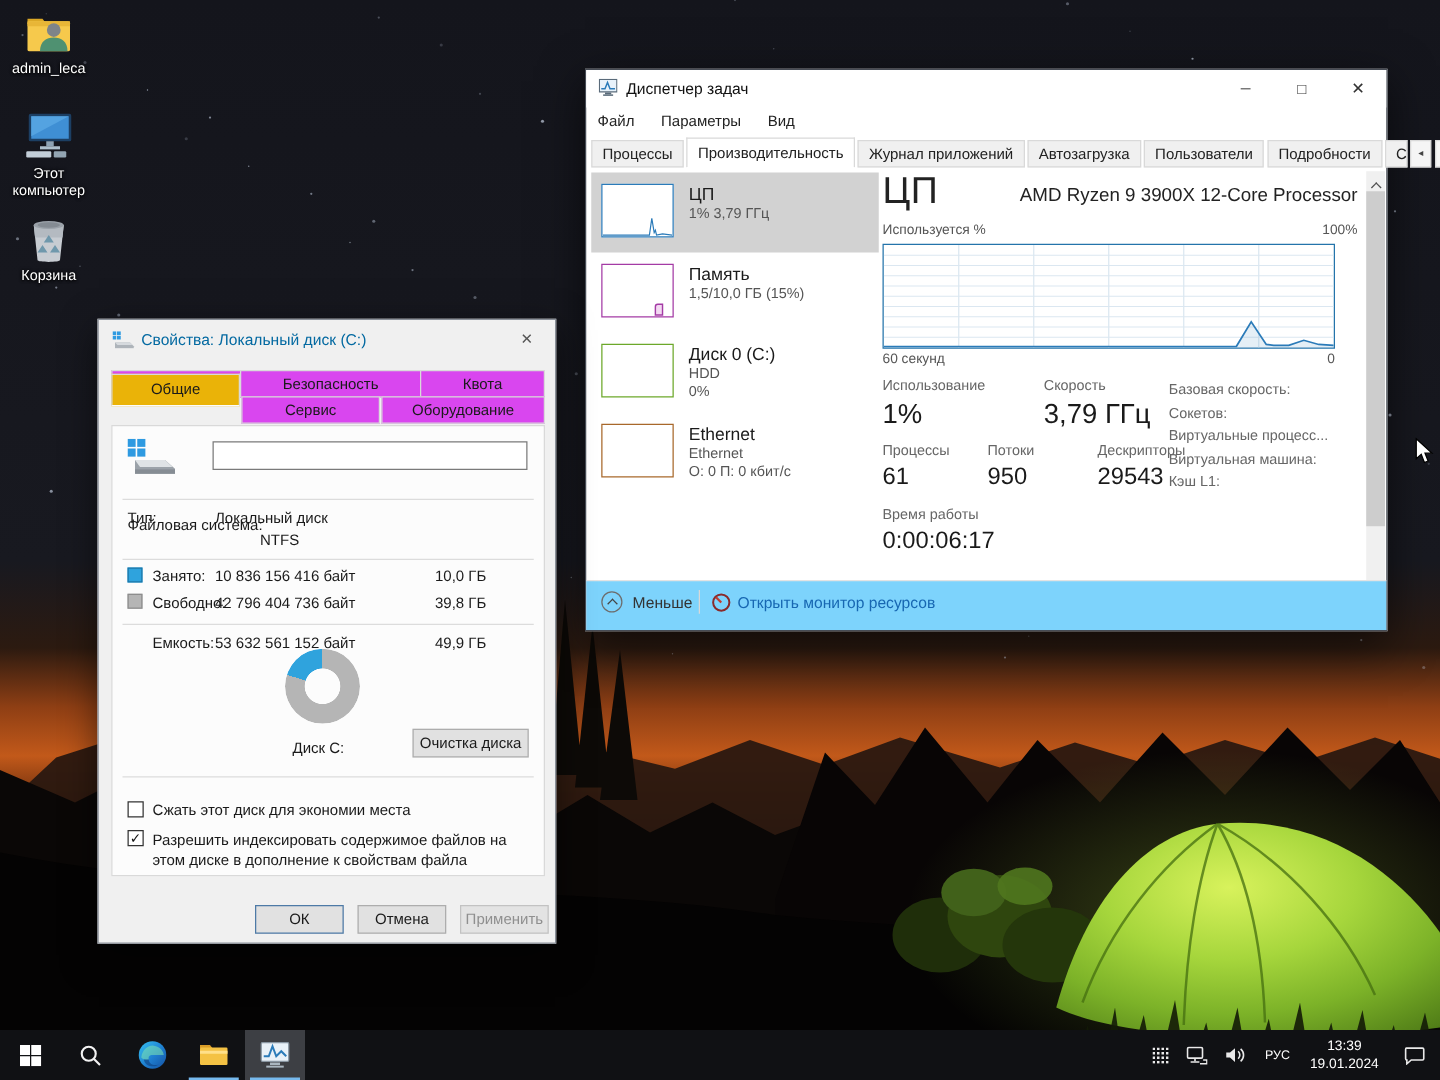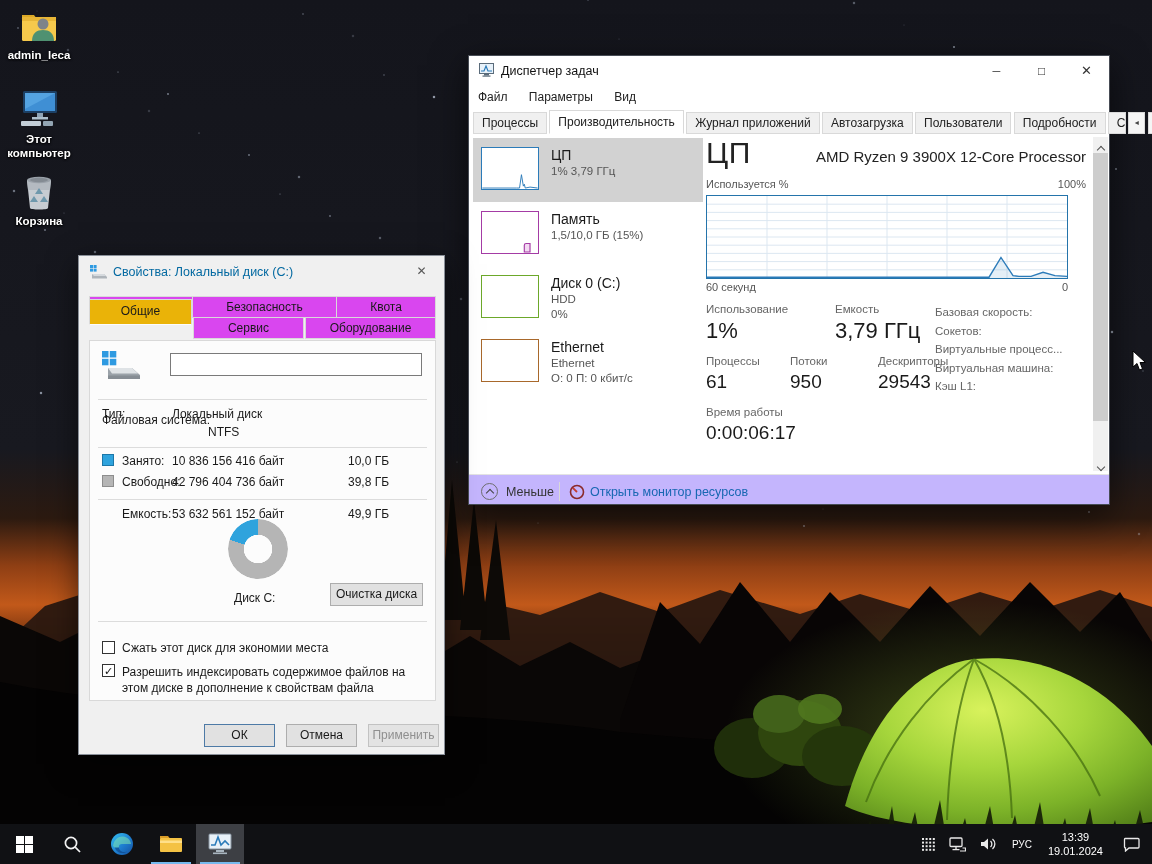--- a/index.html
+++ b/index.html
@@ -3,21 +3,21 @@
 <meta charset="utf-8">
 <style>
   * { margin:0; padding:0; box-sizing:border-box; }
   html,body { width:1152px; height:864px; overflow:hidden; background:#000; }
   body { font-family:"Liberation Sans","DejaVu Sans",sans-serif; }
   .stage { position:relative; width:1152px; height:864px; overflow:hidden; background:#0c0d12; }
   .abs { position:absolute; }
   svg { display:block; }
 
   
-  .dicon { position:absolute; width:78px; text-align:center; cursor:default;font-weight:bold; }
+  .dicon { position:absolute; width:78px; text-align:center; cursor:default; }
   .dicon .lbl { color:#fff; font-size:11.5px; line-height:14px; text-shadow:0 1px 2px rgba(0,0,0,.95),0 0 3px rgba(0,0,0,.9); margin-top:2px; }
   .dicon svg { margin:0 auto; }
 
   
   .tm { position:absolute; left:468px; top:55px; width:642px; height:450px; background:#fff; border:1px solid #474c55; box-shadow:0 10px 34px rgba(0,0,0,.6); font-size:12px; color:#222; }
   .tm-titlebar { position:absolute; left:0; top:0; right:0; height:30px; background:#fff; }
   .tm-title { position:absolute; left:32px; top:8px; font-size:12.5px; color:#111; }
   .tm-appicon { position:absolute; left:10px; top:7px; }
   .wbtn { position:absolute; top:0; width:45px; height:30px; text-align:center; line-height:30px; font-size:11px; color:#333; }
   .tm-menubar { position:absolute; left:0; top:30px; right:0; height:24px; }
@@ -51,21 +51,21 @@
   .medv { font-size:19px; color:#1a1a1a; font-weight:300; }
   .tm-right-info { position:absolute; left:229px; top:0; width:153px; line-height:18.5px; font-size:11.5px; color:#666; }
   
   .tm-scroll { position:absolute; right:1px; top:81px; width:15px; height:334px; background:#f0f0f0; }
   .tm-scroll .thumbv { position:absolute; left:0; top:16px; width:15px; height:268px; background:#cdcdcd; }
   .sarrow { position:absolute; left:0; width:15px; height:16px; }
   .chev { display:inline-block; width:6px; height:6px; border-left:1.4px solid #505050; border-top:1.4px solid #505050; }
   .chev.up { transform:rotate(45deg); }
   .chev.down { transform:rotate(225deg); }
   
-  .tm-footer { position:absolute; left:0; right:0; bottom:0; height:30px; border-top:1px solid #e3e3e3; background:#c4b5fd; }
+  .tm-footer { position:absolute; left:0; right:0; bottom:0; height:40px; border-top:1px solid #e3e3e3; background:#7dd3fc; }
   .less-circle { position:absolute; left:12px; top:8px; width:17px; height:17px; border:1px solid #6d6d6d; border-radius:50%; text-align:center; }
   .less-circle .chev.up { margin-top:6px; border-color:#444; }
   .tm-less-lbl { position:absolute; left:37px; top:10px; font-size:12.5px; color:#333; }
   .tm-foot-div { position:absolute; left:90px; top:7px; height:19px; border-left:1px solid #d8d8d8; }
   .tm-resmon { position:absolute; left:121px; top:10px; font-size:12.5px; color:#1767b2; }
 
   
   .pd { position:absolute; left:78px; top:255px; width:367px; height:500px; background:#f0f0f0; border:1px solid #8a9099; box-shadow:0 9px 28px rgba(0,0,0,.55); font-size:12px; color:#1a1a1a; }
   .pd-titlebar { position:absolute; left:0; top:0; right:0; height:32px; }
   .pd-title { position:absolute; left:34px; top:9px; font-size:12.5px; color:#0369a1; }
@@ -375,21 +375,21 @@
           <polygon points="0.0,83.2 24.1,83.2 48.3,83.2 72.4,83.2 96.5,83.2 120.7,83.2 144.8,83.2 168.9,83.2 193.1,83.2 217.2,83.2 241.3,83.2 265.5,83.2 283.6,83.2 295.6,63.0 307.7,81.5 313.7,82.3 325.8,82.3 337.9,78.1 349.9,81.5 362.0,82.3 362,84 0,84" fill="rgba(43,123,185,0.12)"></polygon>
           <polyline points="0.0,83.2 24.1,83.2 48.3,83.2 72.4,83.2 96.5,83.2 120.7,83.2 144.8,83.2 168.9,83.2 193.1,83.2 217.2,83.2 241.3,83.2 265.5,83.2 283.6,83.2 295.6,63.0 307.7,81.5 313.7,82.3 325.8,82.3 337.9,78.1 349.9,81.5 362.0,82.3" fill="none" stroke="#2b7bb9" stroke-width="1.4"></polyline>
         </svg>
       <div class="tm-graphbtm">
         <span>60 секунд</span>
         <span class="r">0</span>
       </div>
       <div class="tm-stats">
         <span class="st" style="left:0;top:0">Использование</span>
         <span class="st bigv" style="left:0;top:15px">1%</span>
-        <span class="st" style="left:129px;top:0">Емкость</span>
+        <span class="st" style="left:129px;top:0">Скорость</span>
         <span class="st bigv" style="left:129px;top:15px">3,79 ГГц</span>
         <span class="st" style="left:0;top:52px">Процессы</span>
         <span class="st medv" style="left:0;top:68px">61</span>
         <span class="st" style="left:84px;top:52px">Потоки</span>
         <span class="st medv" style="left:84px;top:68px">950</span>
         <span class="st" style="left:172px;top:52px">Дескрипторы</span>
         <span class="st medv" style="left:172px;top:68px">29543</span>
         <span class="st" style="left:0;top:103px">Время работы</span>
         <span class="st medv" style="left:0;top:119px">0:00:06:17</span>
         <div class="tm-right-info">

